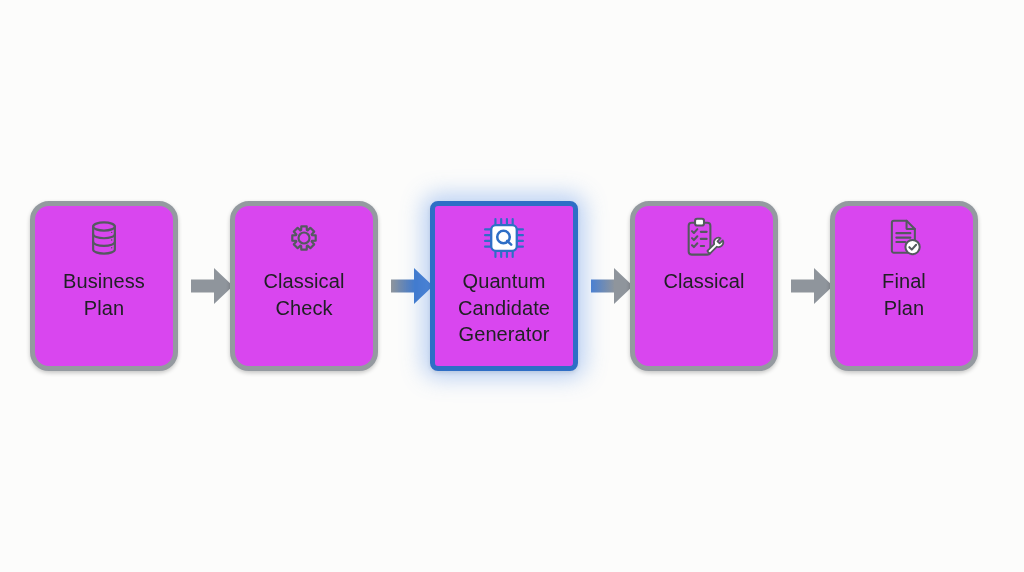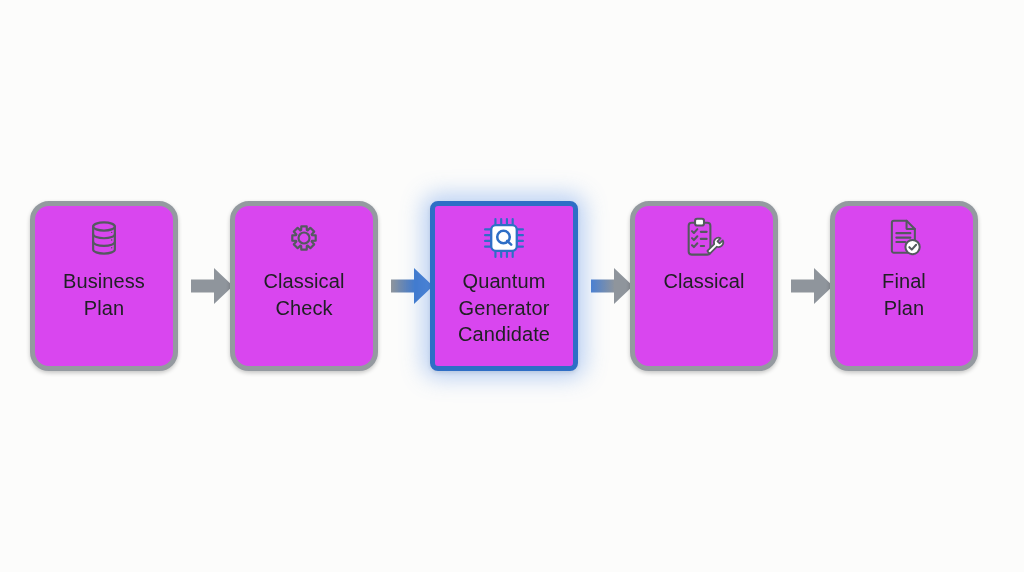--- a/index.html
+++ b/index.html
@@ -113,22 +113,22 @@
             <path d="M28.5 20.3 H32.8"></path>
             <path d="M28.5 24.8 H32.8"></path>
         </g>
         <rect x="8" y="8" width="20" height="20" rx="3.6" fill="#ffffff"></rect>
         <circle cx="17.6" cy="17.2" r="4.9" stroke-width="2"></circle>
         <path d="M20.5 20.2 L23.6 23.2" stroke-width="2"></path>
       </svg>
     </div>
     <div class="step-label">
       <span>Quantum</span>
+      <span>Candidate</span>
       <span>Generator</span>
-      <span>Candidate</span>
     </div>
   </div>
 
   <div class="arrow" style="left:591px">
     <svg width="42" height="36" viewBox="0 0 42 36">
       <defs>
         <linearGradient id="g-blue-gray" x1="0" y1="0" x2="1" y2="0">
           <stop offset="0" stop-color="#4a80d2"></stop>
           <stop offset="1" stop-color="#8f959c"></stop>
         </linearGradient>

